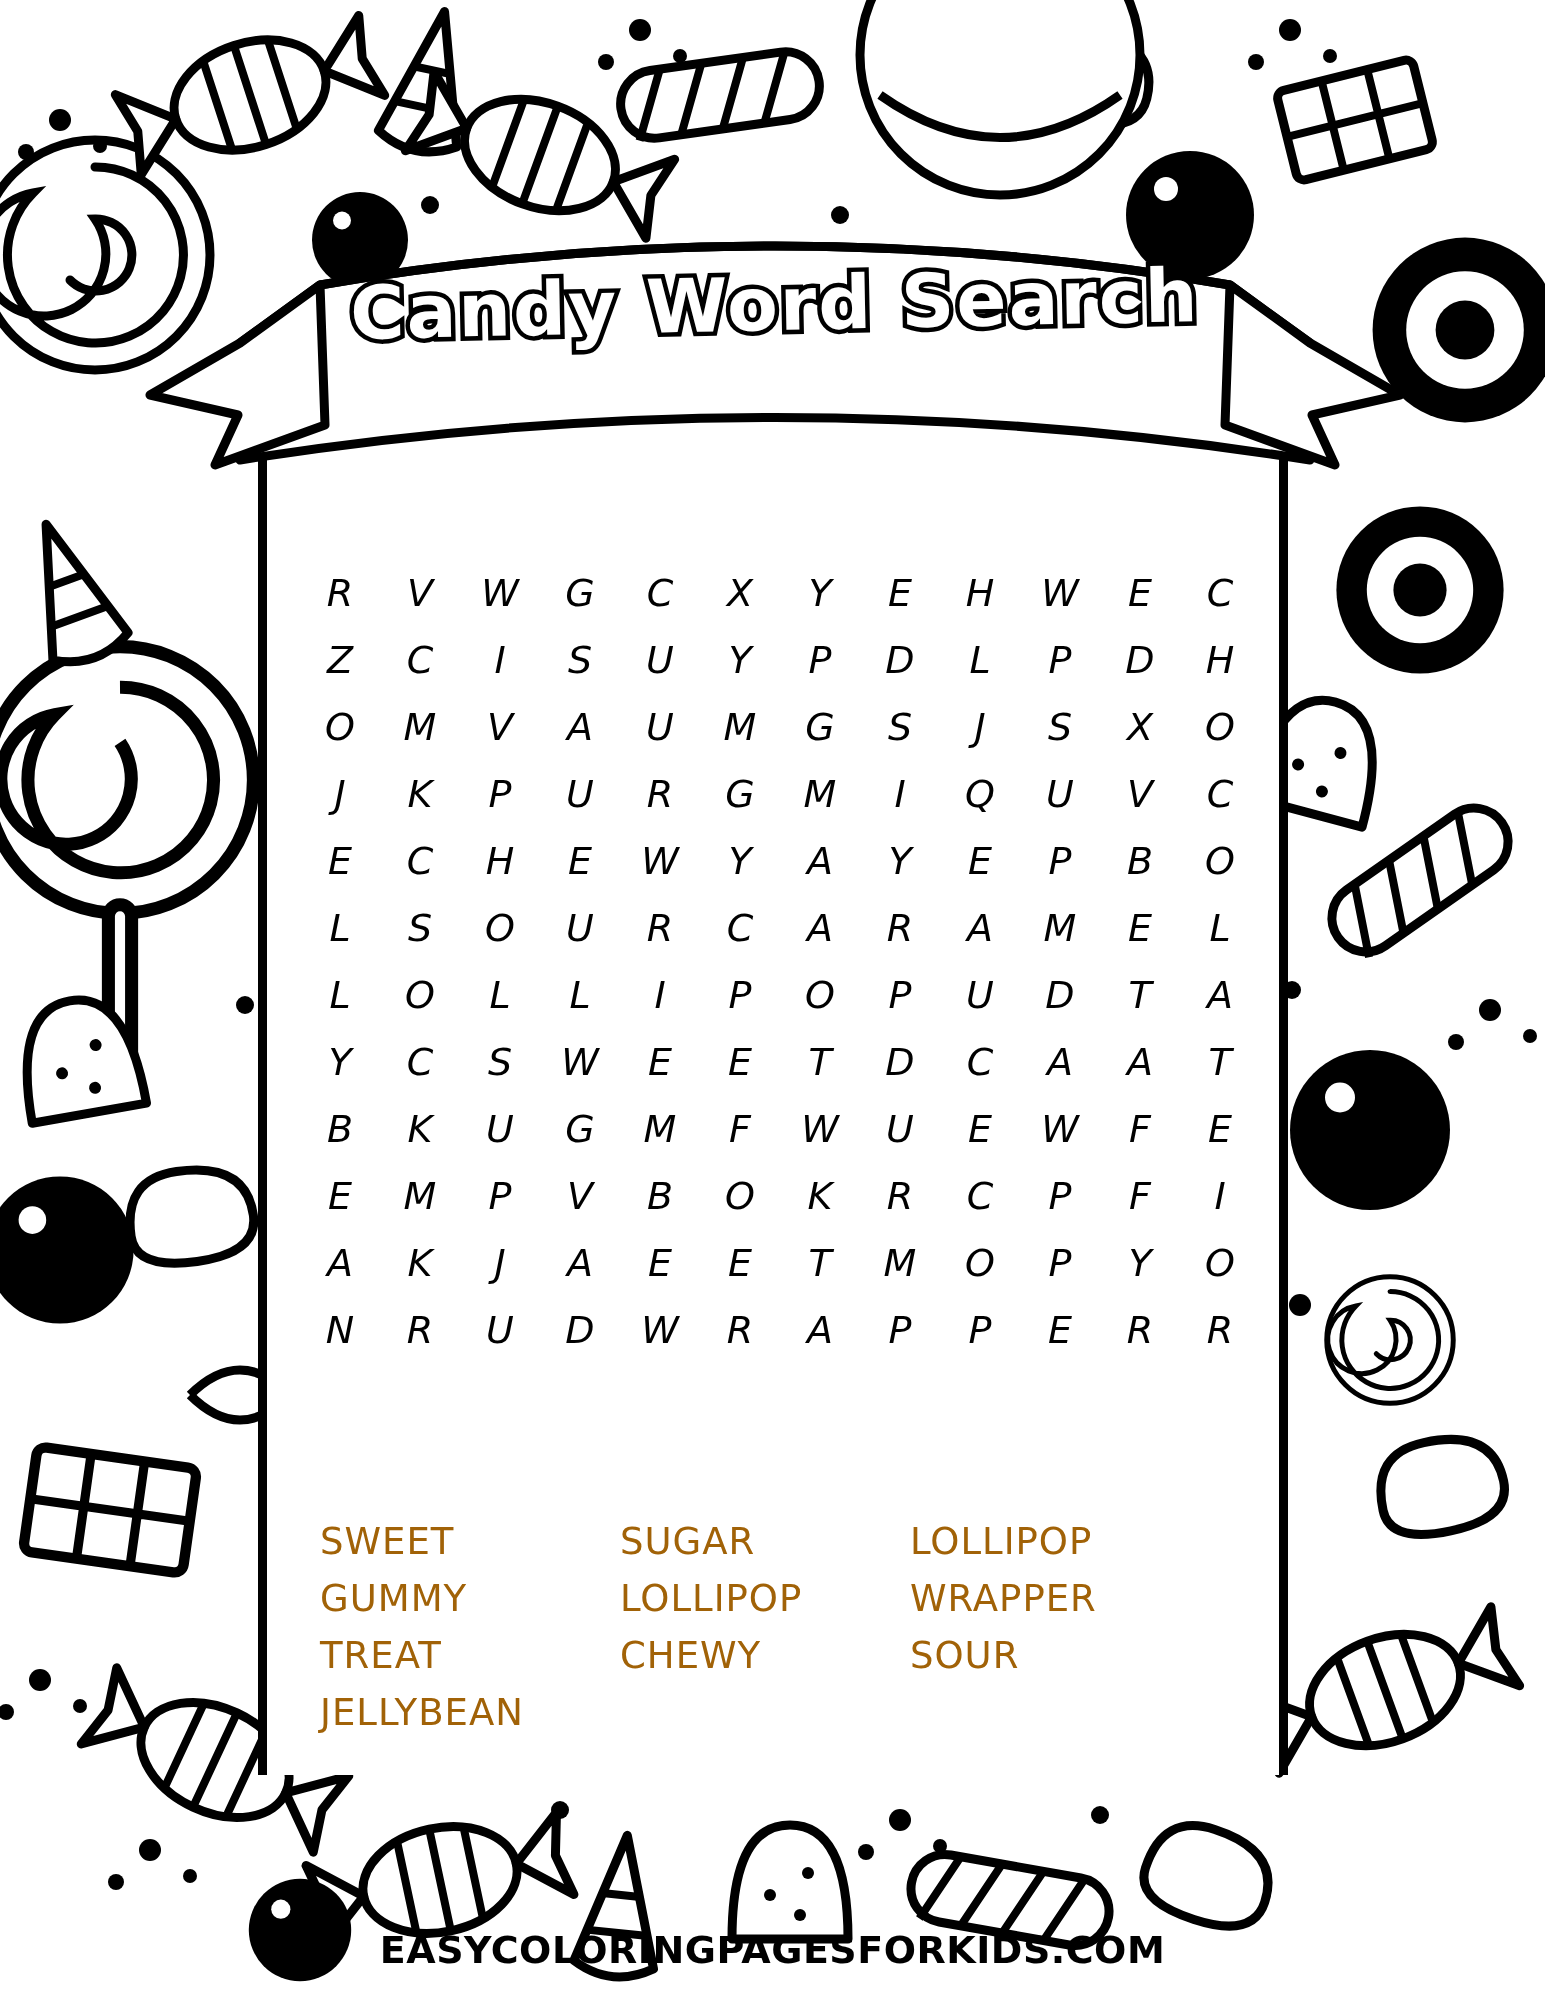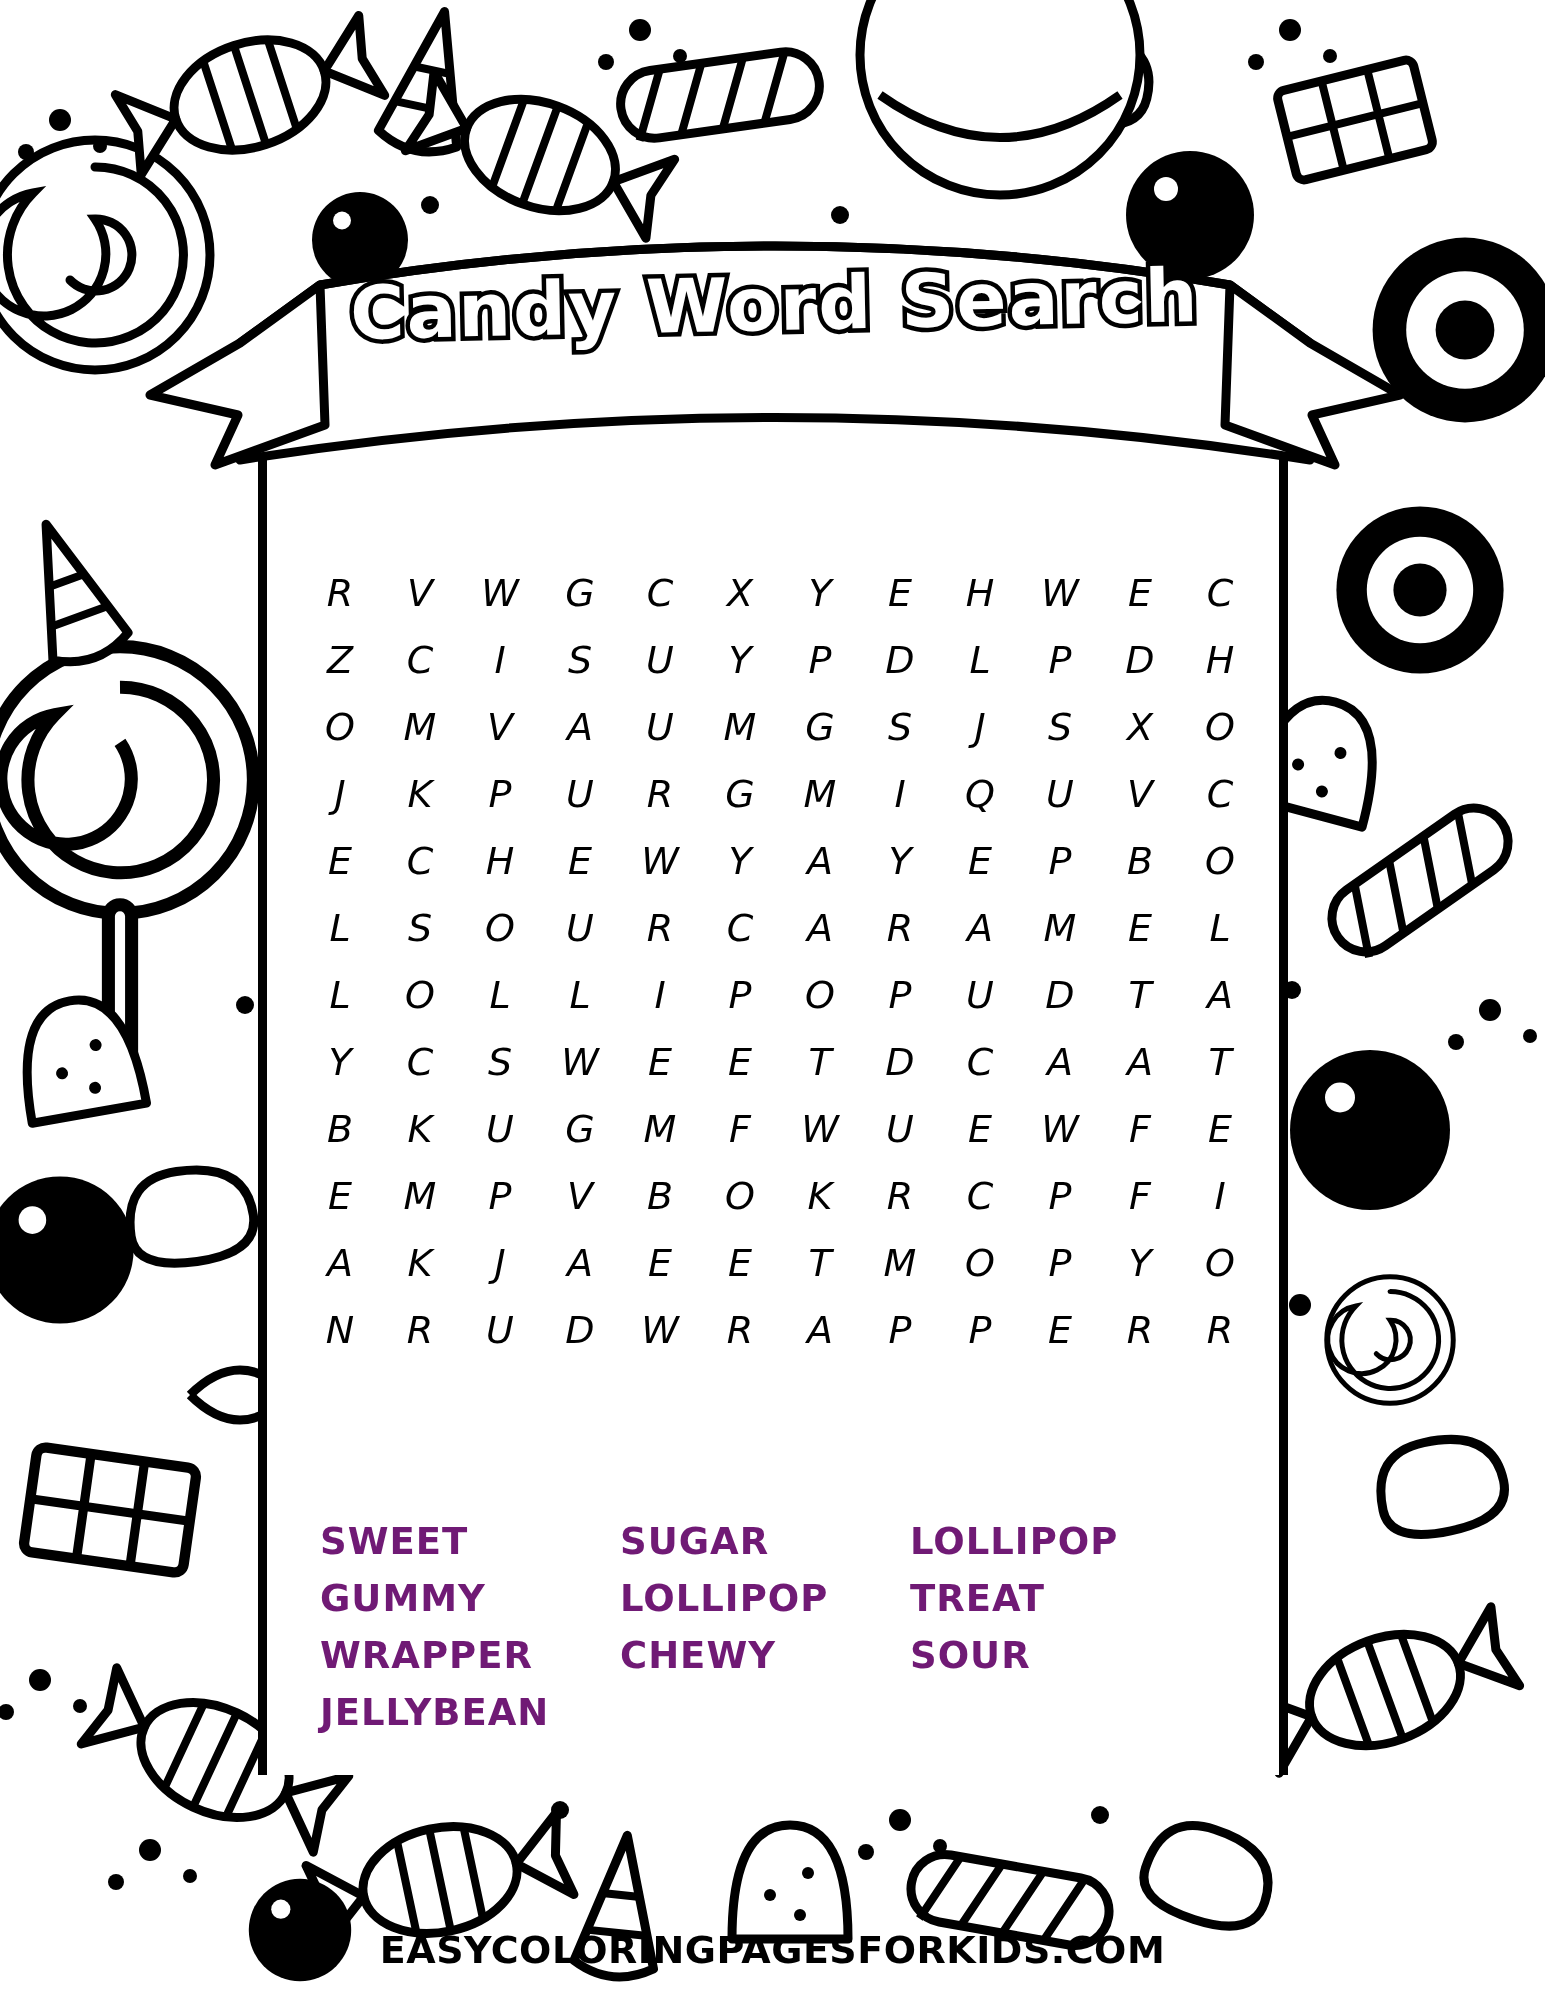--- a/index.html
+++ b/index.html
@@ -101,23 +101,22 @@
     width: 940px;
     z-index: 4;
     display: grid;
     grid-template-columns: 300px 290px 350px;
     row-gap: 14px;
   }
   .wordlist .word {
     font-family: "DejaVu Sans", sans-serif;
     font-size: 37px;
     letter-spacing: 1px;
-    color: #701a75;
+    color: #a16207;
     white-space: nowrap;
-    font-weight: bold;
   }
 
   
   .footer {
     position: absolute;
     left: 0;
     top: 1928px;
     width: 1545px;
     text-align: center;
     z-index: 6;
@@ -408,20 +407,20 @@
     <div class="cell">R</div>
     <div class="cell">R</div>
   </div>
 
 <div class="wordlist">
     <div class="word">SWEET</div>
     <div class="word">SUGAR</div>
     <div class="word">LOLLIPOP</div>
     <div class="word">GUMMY</div>
     <div class="word">LOLLIPOP</div>
+    <div class="word">WRAPPER</div>
     <div class="word">TREAT</div>
-    <div class="word">WRAPPER</div>
     <div class="word">CHEWY</div>
     <div class="word">SOUR</div>
     <div class="word">JELLYBEAN</div>
   </div>
 
 <div class="footer">EASYCOLORINGPAGESFORKIDS.COM</div>
 
 </body></html>

